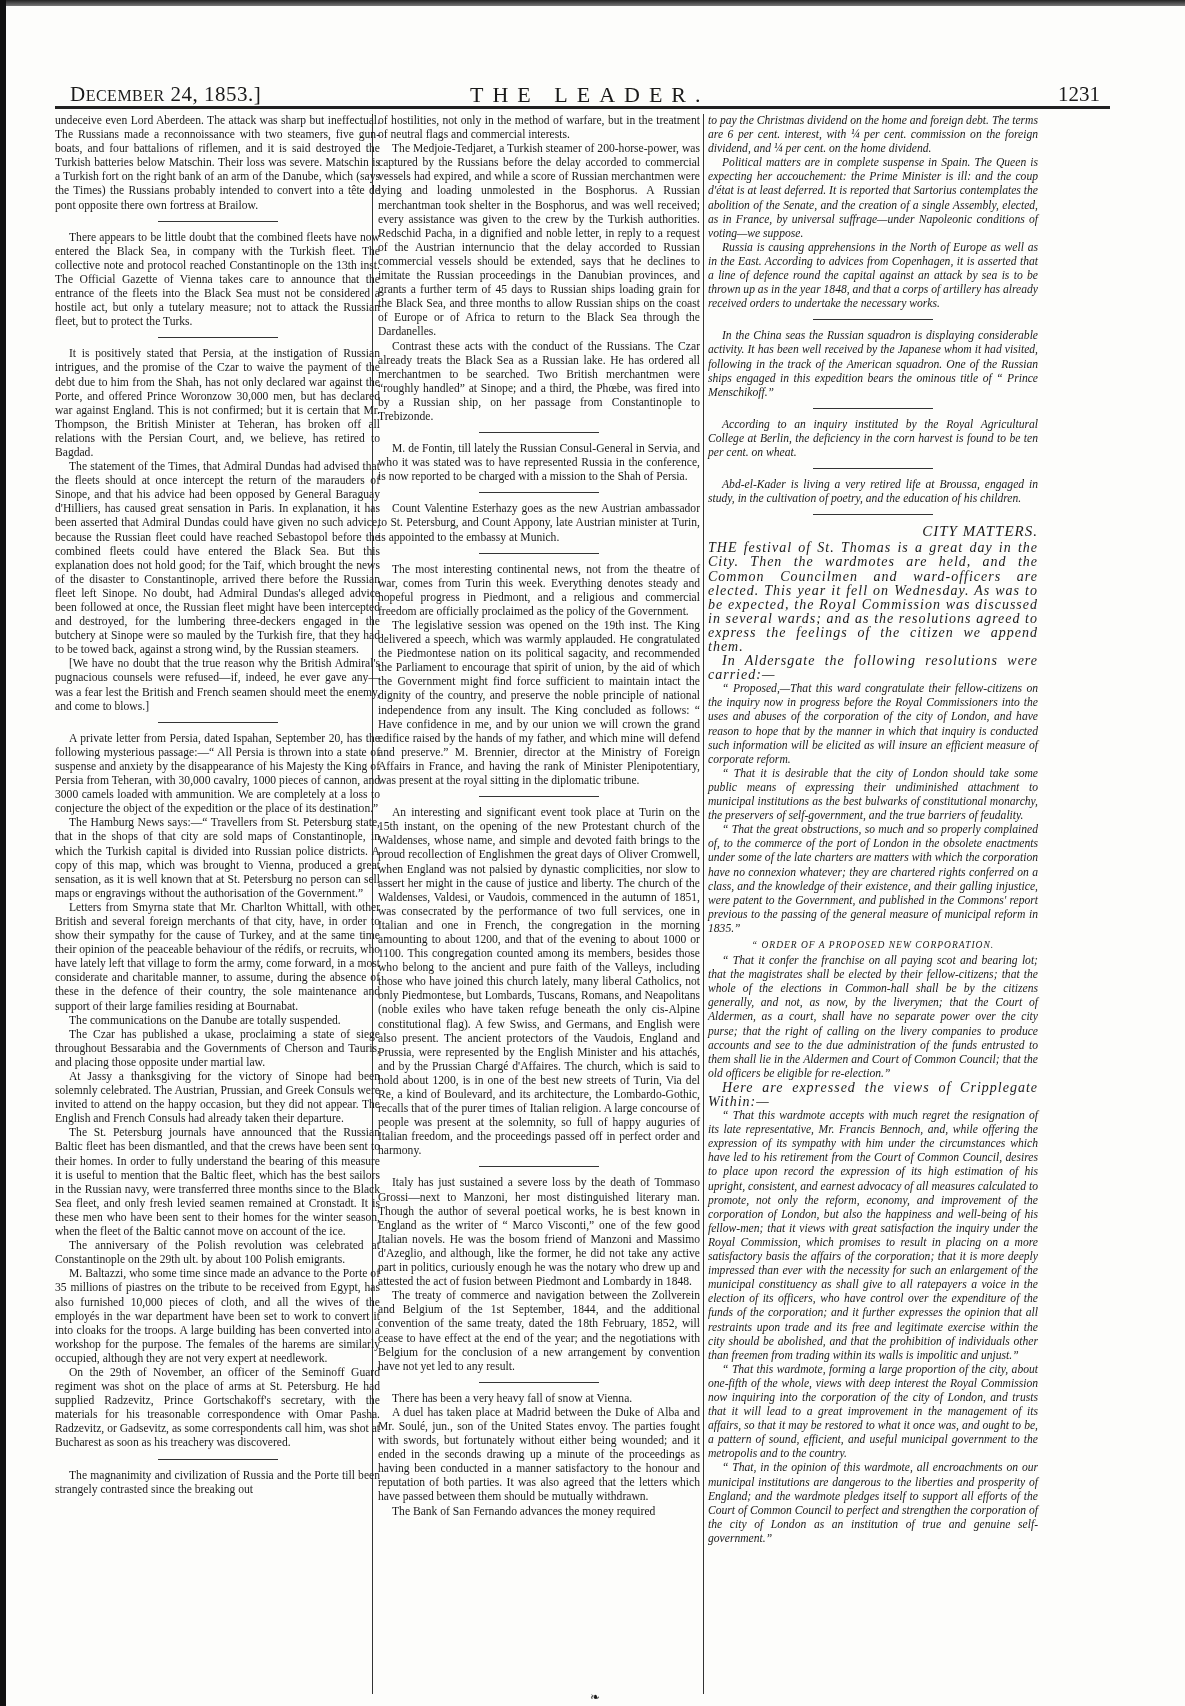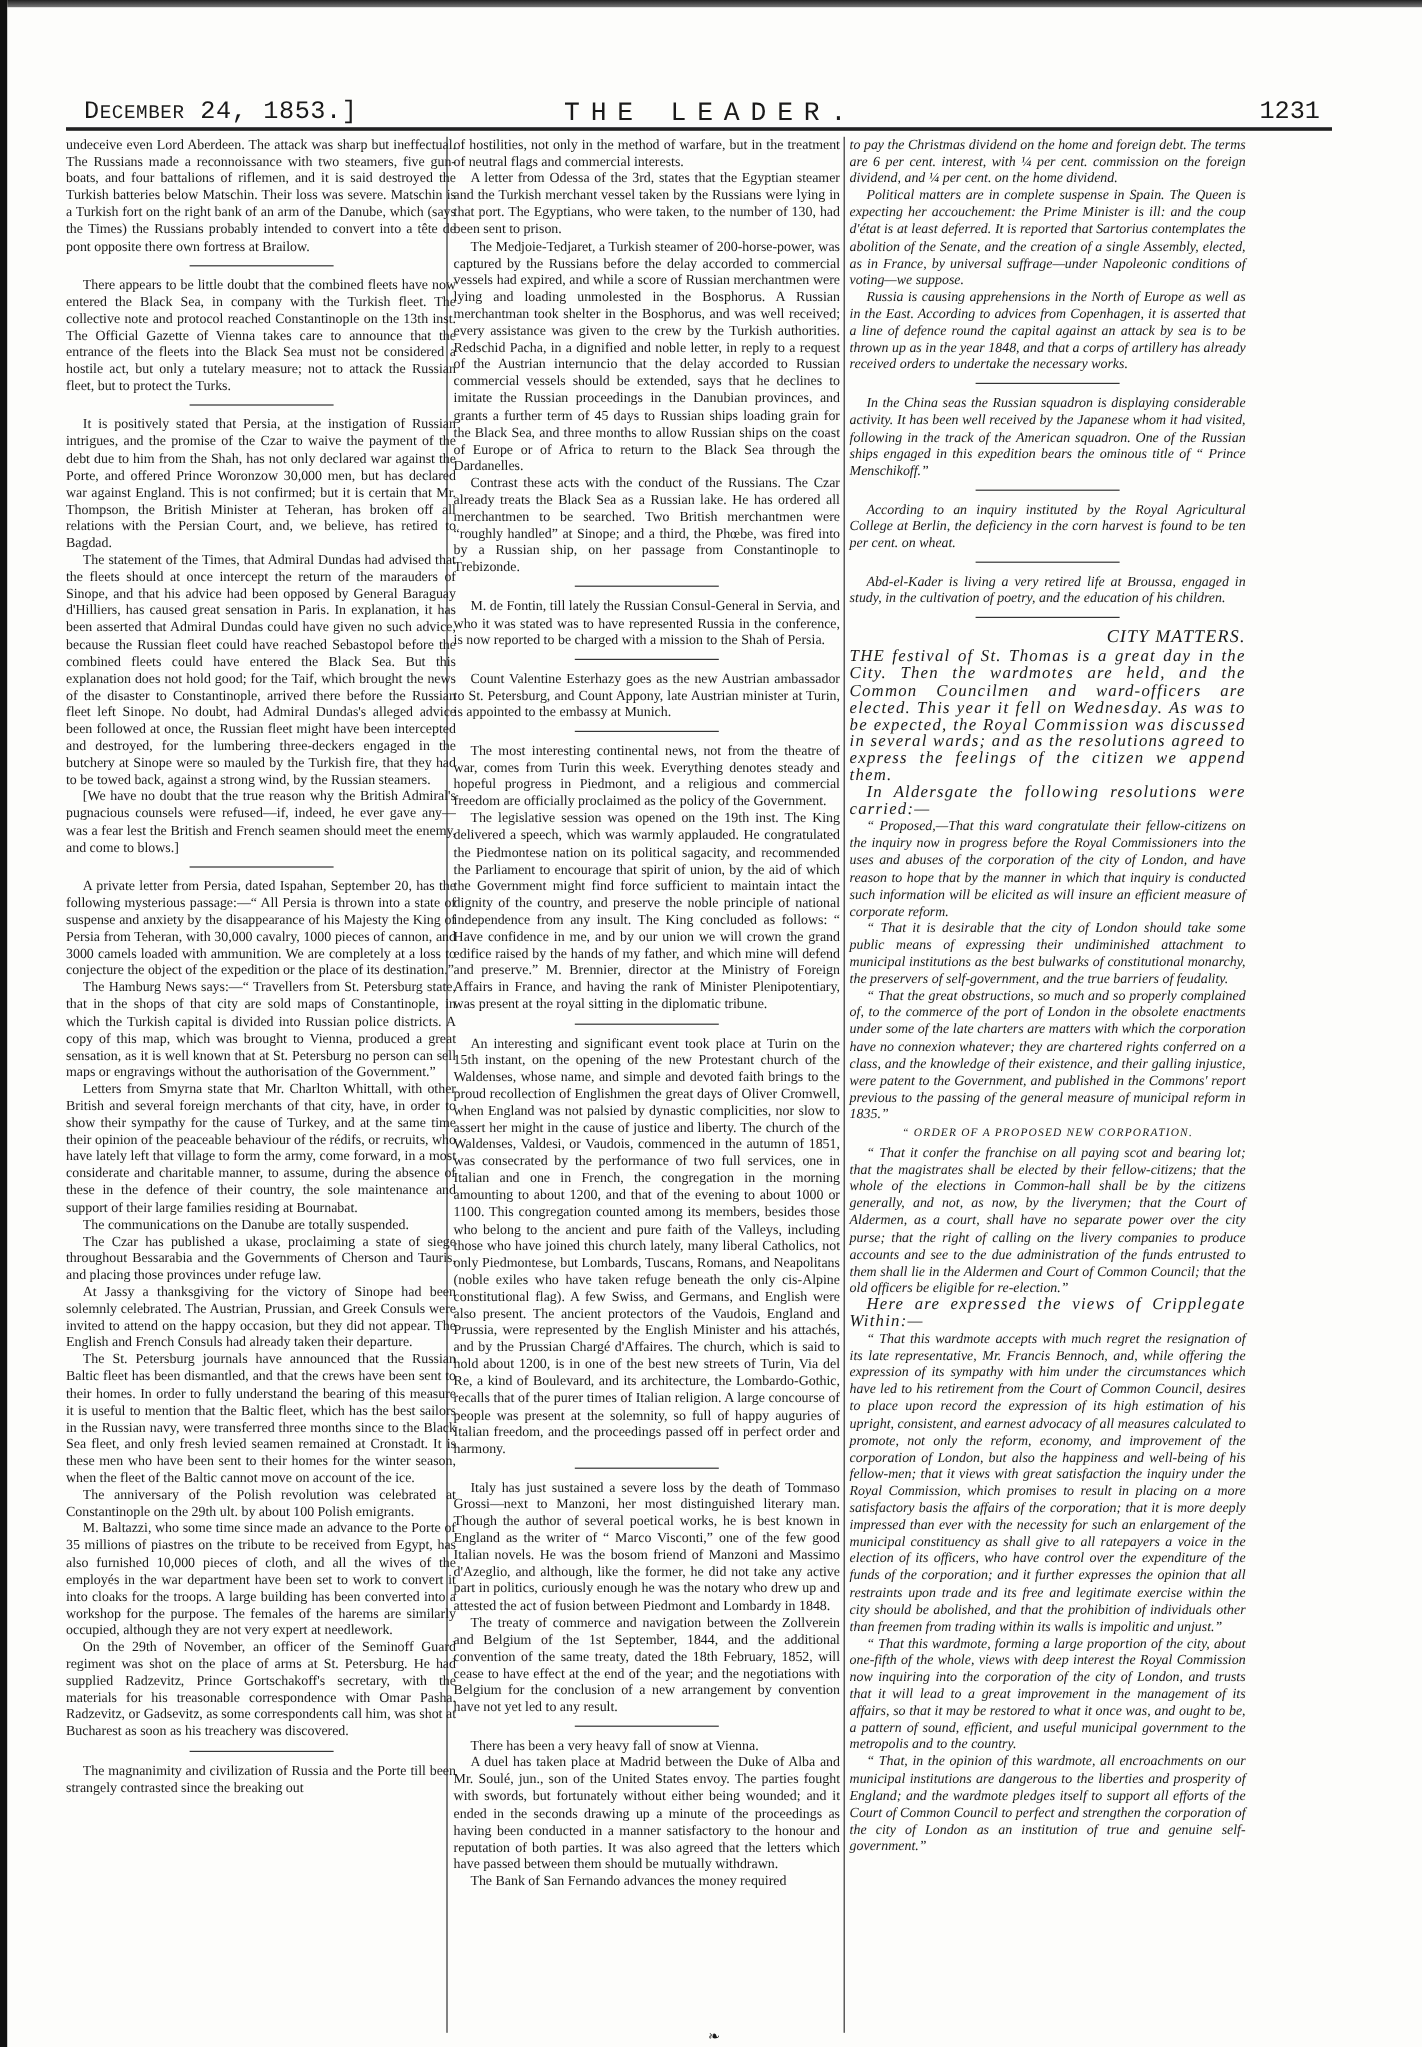--- a/index.html
+++ b/index.html
@@ -1,20 +1,20 @@
 <!DOCTYPE html>
 <html><head>
 <meta charset="utf-8">
 <style>
   html,body{margin:0;padding:0;background:#fff;}
   body{width:1185px;height:1706px;position:relative;overflow:hidden;font-family:"DejaVu Serif","Liberation Serif",serif;color:#1a1a1a;}
   .page{position:absolute;left:0;top:0;width:1185px;height:1706px;background:#fdfdfb;}
   .edge-left{position:absolute;left:0;top:0;width:6px;height:1706px;background:#111;}
   .edge-top{position:absolute;left:6px;top:0;width:1179px;height:6px;background:linear-gradient(#222,#777);}
-  .masthead{position:absolute;top:82px;left:70px;width:1030px;height:28px;font-family:Liberation Mono, monospace;}
+  .masthead{position:absolute;top:82px;left:70px;width:1030px;height:28px;font-family:Liberation Serif, serif;}
   .mh-date{position:absolute;left:0;top:0;font-size:21px;letter-spacing:0.5px;}
   .mh-date .sc{font-size:16px;}
   .mh-title{position:absolute;left:400px;top:0;font-size:22px;letter-spacing:9px;}
   .mh-page{position:absolute;right:0;top:0;font-size:21px;}
   .mh-rule{position:absolute;top:106px;left:55px;width:1055px;height:3px;background:#222;}
   .col{position:absolute;top:114px;font-family:"Liberation Serif",serif;font-size:11.6px;line-height:14.1px;text-align:justify;}
   .c1{left:55px;width:325px;}
   .c2{left:378px;width:322px;}
   .c3{left:708px;width:330px;font-style:italic;}
   .vrule{position:absolute;top:114px;width:1px;height:1580px;background:#333;}
@@ -50,32 +50,31 @@
       <p>There appears to be little doubt that the combined fleets have now entered the Black Sea, in company with the Turkish fleet. The collective note and protocol reached Constantinople on the 13th inst. The Official Gazette of Vienna takes care to announce that the entrance of the fleets into the Black Sea must not be considered a hostile act, but only a tutelary measure; not to attack the Russian fleet, but to protect the Turks.</p>
       <div class="sep"></div>
       <p>It is positively stated that Persia, at the instigation of Russian intrigues, and the promise of the Czar to waive the payment of the debt due to him from the Shah, has not only declared war against the Porte, and offered Prince Woronzow 30,000 men, but has declared war against England. This is not confirmed; but it is certain that Mr. Thompson, the British Minister at Teheran, has broken off all relations with the Persian Court, and, we believe, has retired to Bagdad.</p>
       <p>The statement of the Times, that Admiral Dundas had advised that the fleets should at once intercept the return of the marauders of Sinope, and that his advice had been opposed by General Baraguay d'Hilliers, has caused great sensation in Paris. In explanation, it has been asserted that Admiral Dundas could have given no such advice, because the Russian fleet could have reached Sebastopol before the combined fleets could have entered the Black Sea. But this explanation does not hold good; for the Taif, which brought the news of the disaster to Constantinople, arrived there before the Russian fleet left Sinope. No doubt, had Admiral Dundas's alleged advice been followed at once, the Russian fleet might have been intercepted and destroyed, for the lumbering three-deckers engaged in the butchery at Sinope were so mauled by the Turkish fire, that they had to be towed back, against a strong wind, by the Russian steamers.</p>
       <p>[We have no doubt that the true reason why the British Admiral's pugnacious counsels were refused—if, indeed, he ever gave any—was a fear lest the British and French seamen should meet the enemy, and come to blows.]</p>
       <div class="sep"></div>
       <p>A private letter from Persia, dated Ispahan, September 20, has the following mysterious passage:—“ All Persia is thrown into a state of suspense and anxiety by the disappearance of his Majesty the King of Persia from Teheran, with 30,000 cavalry, 1000 pieces of cannon, and 3000 camels loaded with ammunition. We are completely at a loss to conjecture the object of the expedition or the place of its destination.”</p>
       <p>The Hamburg News says:—“ Travellers from St. Petersburg state, that in the shops of that city are sold maps of Constantinople, in which the Turkish capital is divided into Russian police districts. A copy of this map, which was brought to Vienna, produced a great sensation, as it is well known that at St. Petersburg no person can sell maps or engravings without the authorisation of the Government.”</p>
       <p>Letters from Smyrna state that Mr. Charlton Whittall, with other British and several foreign merchants of that city, have, in order to show their sympathy for the cause of Turkey, and at the same time their opinion of the peaceable behaviour of the rédifs, or recruits, who have lately left that village to form the army, come forward, in a most considerate and charitable manner, to assume, during the absence of these in the defence of their country, the sole maintenance and support of their large families residing at Bournabat.</p>
       <p>The communications on the Danube are totally suspended.</p>
-      <p>The Czar has published a ukase, proclaiming a state of siege throughout Bessarabia and the Governments of Cherson and Tauris, and placing those provinces under refuge law.</p>
+      <p>The Czar has published a ukase, proclaiming a state of siege throughout Bessarabia and the Governments of Cherson and Tauris, and placing those opposite under martial law.</p>
       <p>At Jassy a thanksgiving for the victory of Sinope had been solemnly celebrated. The Austrian, Prussian, and Greek Consuls were invited to attend on the happy occasion, but they did not appear. The English and French Consuls had already taken their departure.</p>
       <p>The St. Petersburg journals have announced that the Russian Baltic fleet has been dismantled, and that the crews have been sent to their homes. In order to fully understand the bearing of this measure it is useful to mention that the Baltic fleet, which has the best sailors in the Russian navy, were transferred three months since to the Black Sea fleet, and only fresh levied seamen remained at Cronstadt. It is these men who have been sent to their homes for the winter season, when the fleet of the Baltic cannot move on account of the ice.</p>
       <p>The anniversary of the Polish revolution was celebrated at Constantinople on the 29th ult. by about 100 Polish emigrants.</p>
       <p>M. Baltazzi, who some time since made an advance to the Porte of 35 millions of piastres on the tribute to be received from Egypt, has also furnished 10,000 pieces of cloth, and all the wives of the employés in the war department have been set to work to convert it into cloaks for the troops. A large building has been converted into a workshop for the purpose. The females of the harems are similarly occupied, although they are not very expert at needlework.</p>
       <p>On the 29th of November, an officer of the Seminoff Guard regiment was shot on the place of arms at St. Petersburg. He had supplied Radzevitz, Prince Gortschakoff's secretary, with the materials for his treasonable correspondence with Omar Pasha. Radzevitz, or Gadsevitz, as some correspondents call him, was shot at Bucharest as soon as his treachery was discovered.</p>
       <div class="sep"></div>
       <p>The magnanimity and civilization of Russia and the Porte till been strangely contrasted since the breaking out</p>
     </div>
   <div class="col c2" id="col-c2">
       <p class="ni">of hostilities, not only in the method of warfare, but in the treatment of neutral flags and commercial interests.</p>
-      <p>A letter from Odessa of the 3rd, states that the Egyptian steamer and the Turkish merchant vessel taken by the Russians were lying in that port. The Egyptians, who were taken, to the number of 130, had been sent to prison.</p>
       <p>The Medjoie-Tedjaret, a Turkish steamer of 200-horse-power, was captured by the Russians before the delay accorded to commercial vessels had expired, and while a score of Russian merchantmen were lying and loading unmolested in the Bosphorus. A Russian merchantman took shelter in the Bosphorus, and was well received; every assistance was given to the crew by the Turkish authorities. Redschid Pacha, in a dignified and noble letter, in reply to a request of the Austrian internuncio that the delay accorded to Russian commercial vessels should be extended, says that he declines to imitate the Russian proceedings in the Danubian provinces, and grants a further term of 45 days to Russian ships loading grain for the Black Sea, and three months to allow Russian ships on the coast of Europe or of Africa to return to the Black Sea through the Dardanelles.</p>
       <p>Contrast these acts with the conduct of the Russians. The Czar already treats the Black Sea as a Russian lake. He has ordered all merchantmen to be searched. Two British merchantmen were “roughly handled” at Sinope; and a third, the Phœbe, was fired into by a Russian ship, on her passage from Constantinople to Trebizonde.</p>
       <div class="sep"></div>
       <p>M. de Fontin, till lately the Russian Consul-General in Servia, and who it was stated was to have represented Russia in the conference, is now reported to be charged with a mission to the Shah of Persia.</p>
       <div class="sep"></div>
       <p>Count Valentine Esterhazy goes as the new Austrian ambassador to St. Petersburg, and Count Appony, late Austrian minister at Turin, is appointed to the embassy at Munich.</p>
       <div class="sep"></div>
       <p>The most interesting continental news, not from the theatre of war, comes from Turin this week. Everything denotes steady and hopeful progress in Piedmont, and a religious and commercial freedom are officially proclaimed as the policy of the Government.</p>
       <p>The legislative session was opened on the 19th inst. The King delivered a speech, which was warmly applauded. He congratulated the Piedmontese nation on its political sagacity, and recommended the Parliament to encourage that spirit of union, by the aid of which the Government might find force sufficient to maintain intact the dignity of the country, and preserve the noble principle of national independence from any insult. The King concluded as follows: “ Have confidence in me, and by our union we will crown the grand edifice raised by the hands of my father, and which mine will defend and preserve.” M. Brennier, director at the Ministry of Foreign Affairs in France, and having the rank of Minister Plenipotentiary, was present at the royal sitting in the diplomatic tribune.</p>
       <div class="sep"></div>

